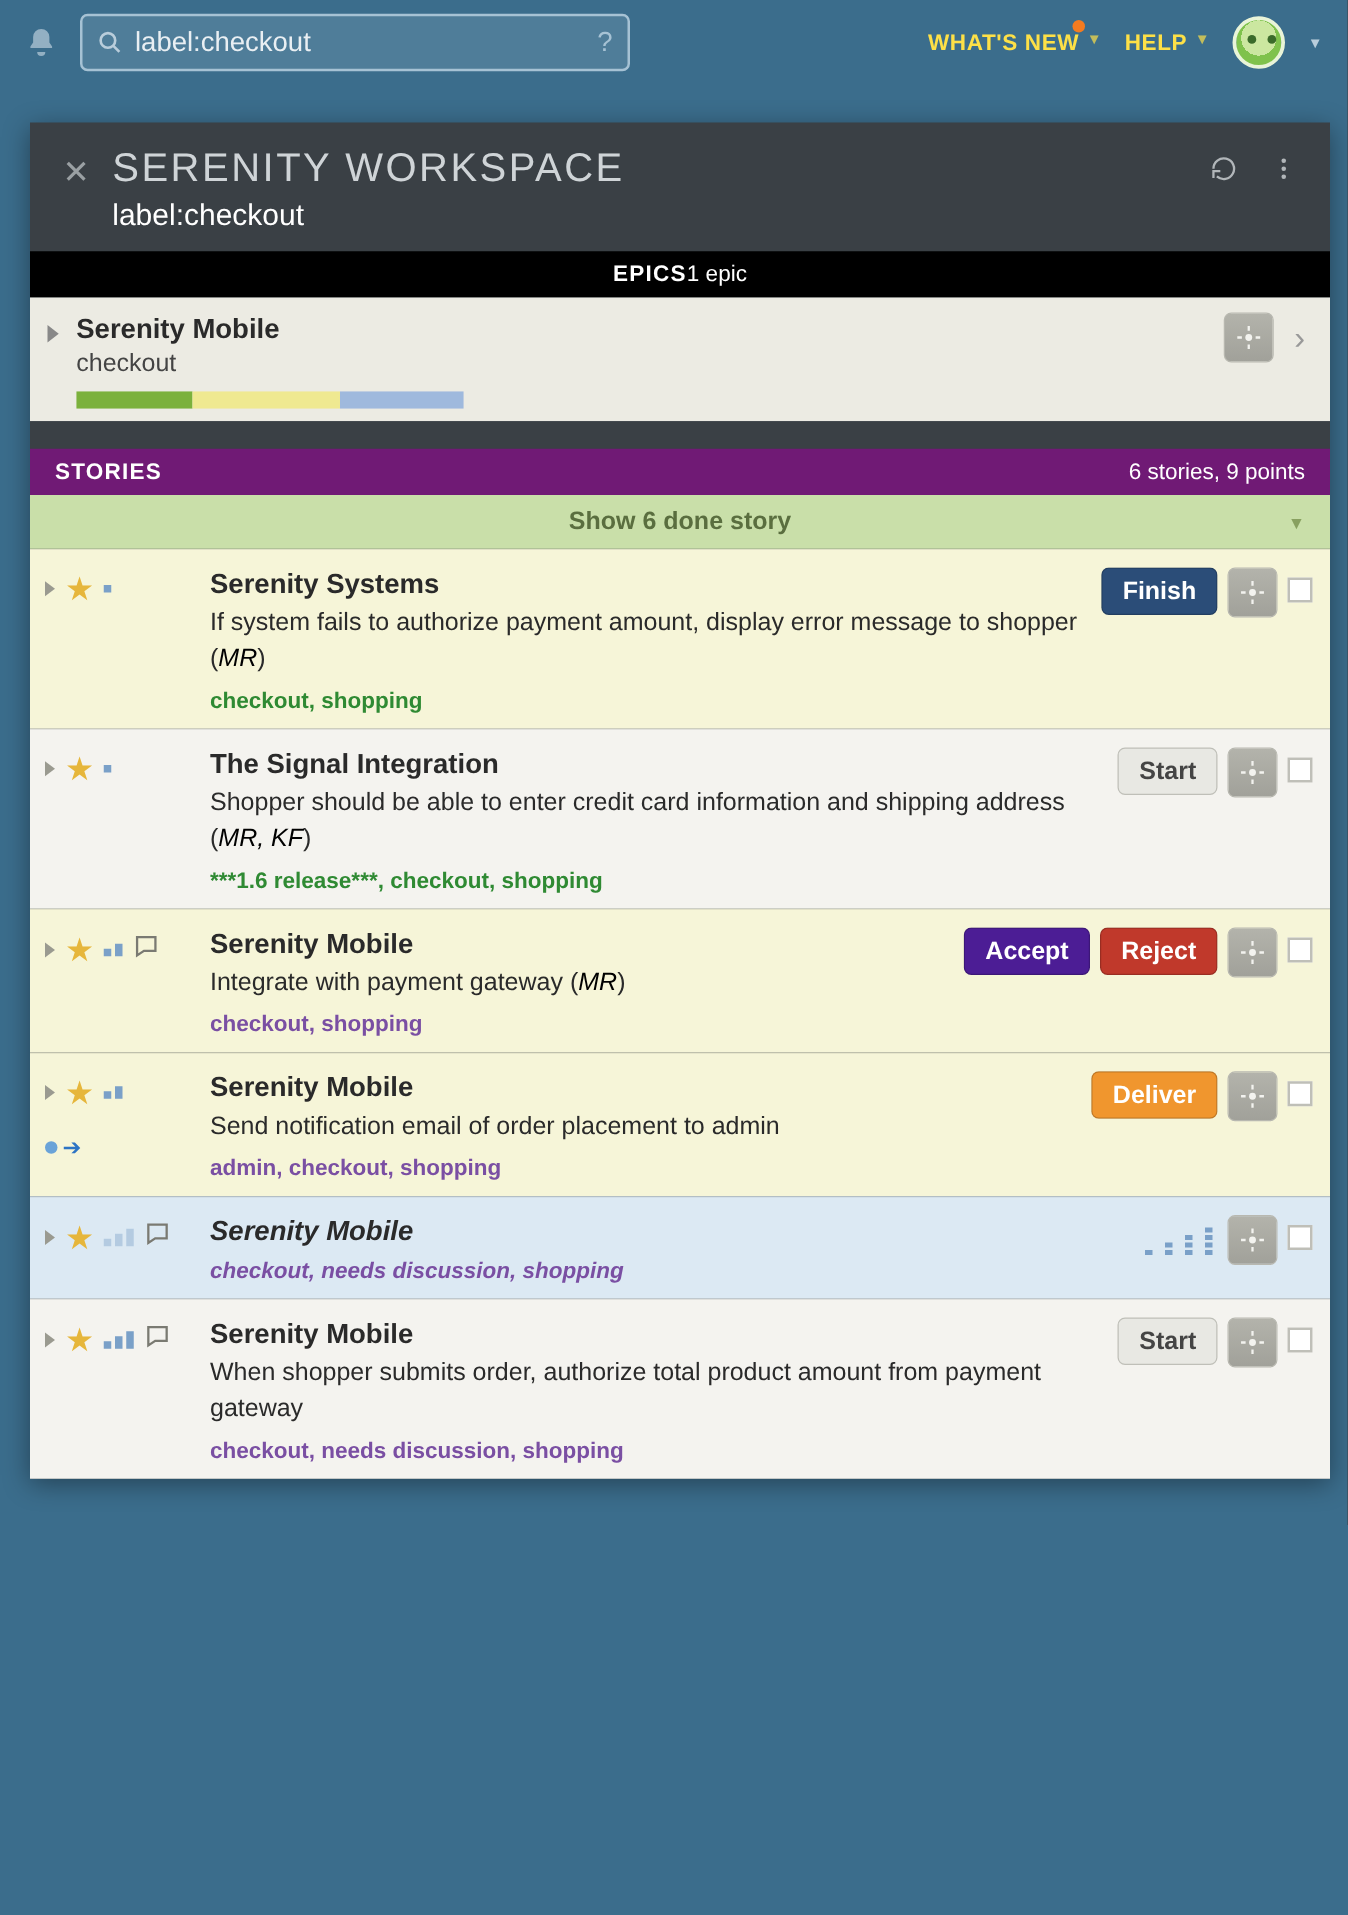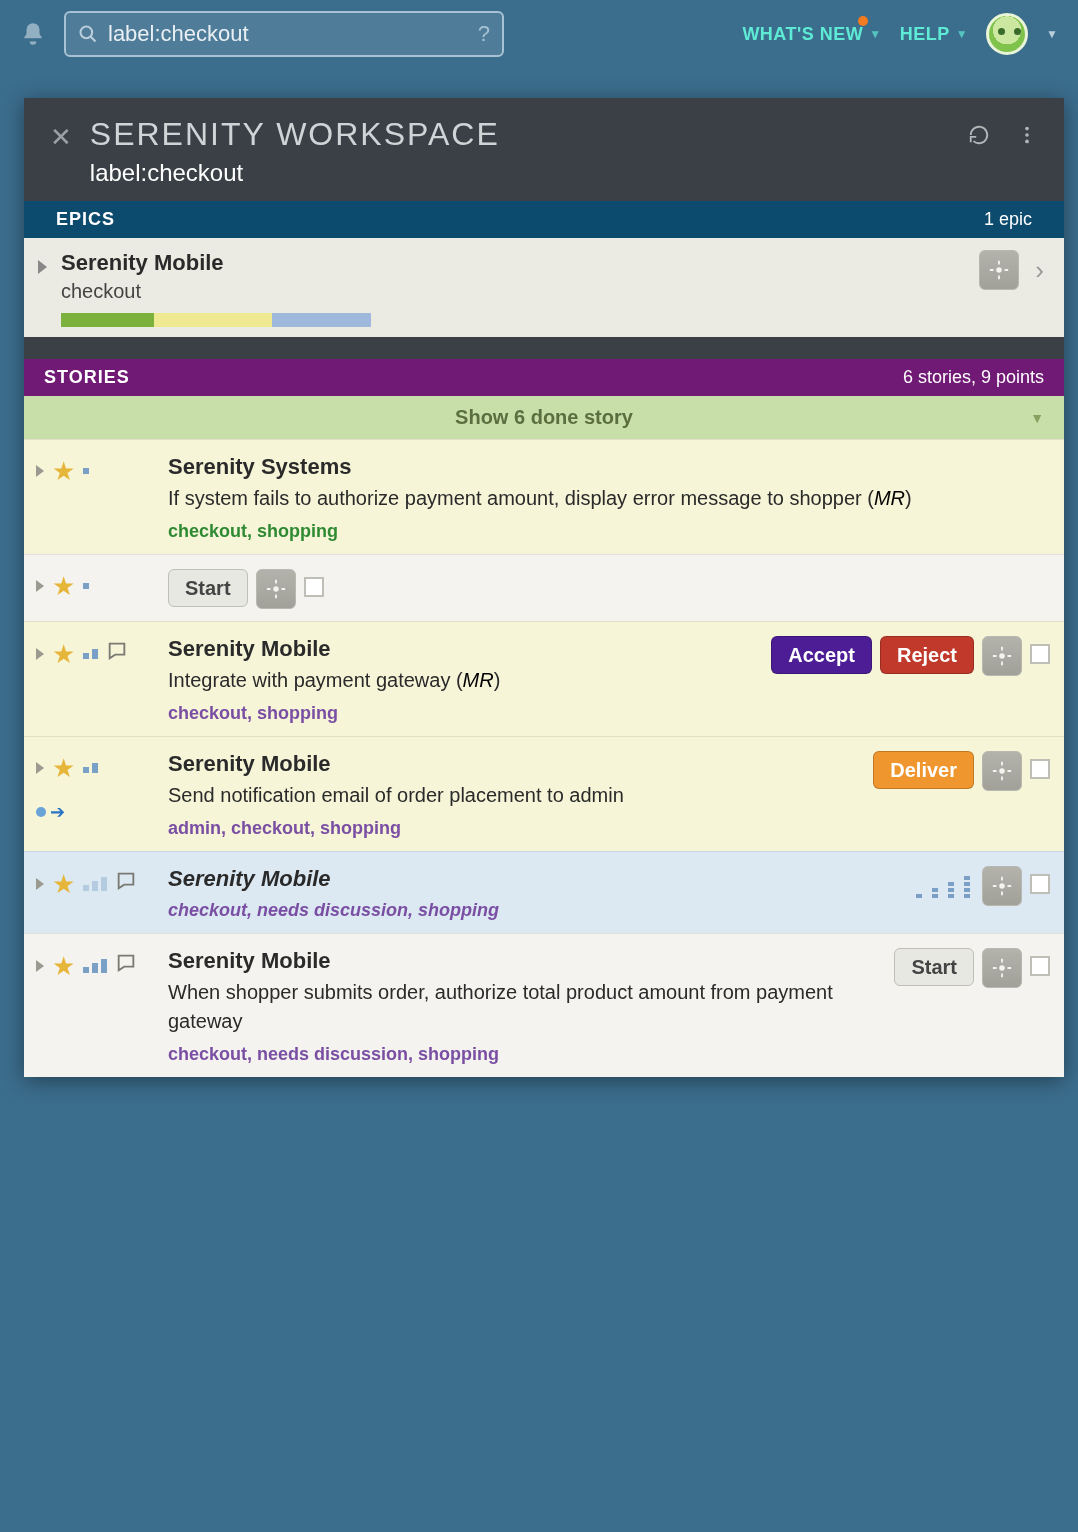--- a/index.html
+++ b/index.html
@@ -36,26 +36,25 @@
   .search-wrap input {
     flex: 1;
     background: transparent;
     border: none;
     outline: none;
     color: #e9eff3;
     font-size: 22px;
   }
   .search-wrap .help-q { color: #a6c2d4; font-size: 22px; }
   .nav-link {
-    color: #5eead4;
+    color: #fde047;
     font-weight: 700;
     font-size: 18px;
     letter-spacing: .5px;
     display: flex;
-    align-items: center;
     gap: 6px;
     position: relative;
   }
   .nav-link .caret { font-size: 12px; opacity: .7; }
   .orange-dot {
     position: absolute; top: -8px; right: 14px;
     width: 10px; height: 10px; border-radius: 50%;
     background: #f47b20;
   }
   .top-spacer { flex: 1; }
@@ -85,25 +84,25 @@
   }
   .close-x { font-size: 26px; color: #9aa0a3; margin-top: 6px; }
   .panel-titles { flex: 1; }
   .panel-titles .ws { font-size: 32px; letter-spacing: 2px; color: #cfd4d7; font-weight: 500; }
   .panel-titles .q  { font-size: 24px; color: #fff; margin-top: 6px; }
   .panel-actions { display:flex; gap:26px; align-items:center; margin-top:8px;}
   .panel-actions svg { width:22px; height:22px; opacity:.8; }
 
   
   .epics-bar {
-    background: #0c4a6e;
+    background: #000000;
     color: #fff;
     display: flex;
     align-items: center;
-    justify-content: space-between;
+    justify-content: center;
     padding: 8px 32px;
     font-weight: 700;
     letter-spacing: 1px;
     font-size: 18px;
   }
   .epic-row {
     background: #ecebe3;
     display: flex;
     align-items: flex-start;
     padding: 12px 14px 10px 14px;
@@ -301,29 +300,46 @@
           <span style="height:6px"></span>
         </div>
     </div>
     <div class="story-body">
       <div class="story-proj">Serenity Systems</div>
       <div class="story-text">
         <span>If system fails to authorize payment amount, display error message to shopper (</span><span class="who">MR</span><span>)</span>
       </div>
       <div class="story-tags tags-green">checkout, shopping</div>
     </div>
+    <div class="story-right">
+      <div class="btn finish">Finish</div>
+      <div class="sq-btn">
+          <svg viewBox="0 0 24 24">
+            <path d="M12 2v4M12 18v4M2 12h4M18 12h4" stroke="#f3f3ef" stroke-width="2"></path>
+            <circle cx="12" cy="12" r="3" fill="#f3f3ef"></circle>
+          </svg>
+        </div>
+      <div class="checkbox"></div>
+    </div>
   </div>
 
   <div class="story bg-white">
     <div class="story-left">
       <div class="tri-sm"></div>
       <span class="star">★</span>
       <div class="est-marks">
           <span style="height:6px"></span>
         </div>
+    </div>
+    <div class="story-body">
+      <div class="story-proj">The Signal Integration</div>
+      <div class="story-text">
+        <span>Shopper should be able to enter credit card information and shipping address (</span><span class="who">MR, KF</span><span>)</span>
+      </div>
+      <div class="story-tags tags-green">***1.6 release***, checkout, shopping</div>
     </div>
     <div class="story-right">
       <div class="btn start">Start</div>
       <div class="sq-btn">
           <svg viewBox="0 0 24 24">
             <path d="M12 2v4M12 18v4M2 12h4M18 12h4" stroke="#f3f3ef" stroke-width="2"></path>
             <circle cx="12" cy="12" r="3" fill="#f3f3ef"></circle>
           </svg>
         </div>
       <div class="checkbox"></div>

